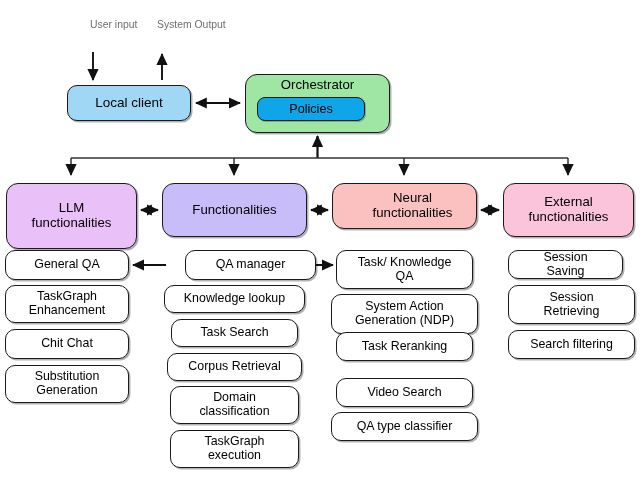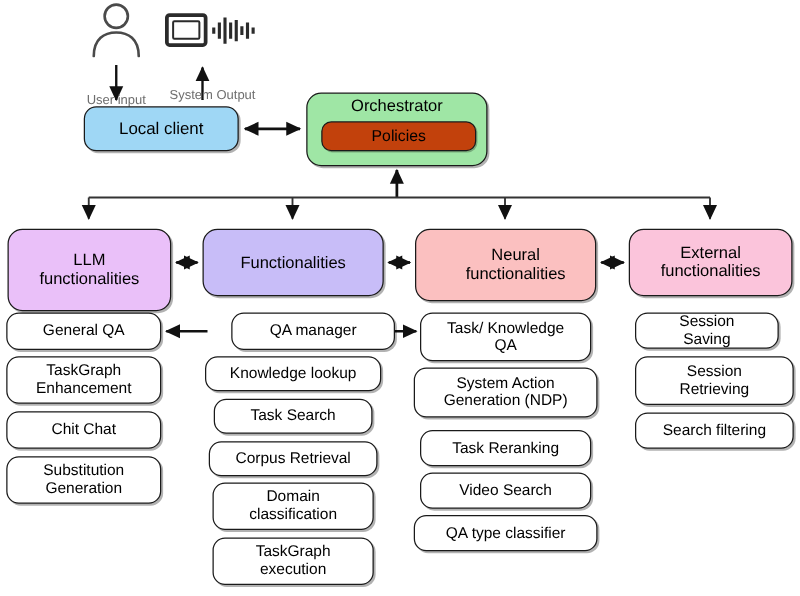--- a/index.html
+++ b/index.html
@@ -72,74 +72,74 @@
   }
   #orchestrator .orch-title {
     text-align: center;
     font-size: 13.2px;
     padding-top: 2px;
     line-height: 1.15;
   }
   #policies {
     position: absolute;
     left: 11px; top: 22px;
-    width: 124px; height: 24px;
+    width: 108px; height: 24px;
     box-sizing: border-box;
-    background: #c2410c;
+    background: #0ea5e9;
     border: 1.5px solid #1a1a1a;
     border-radius: 8px;
     display: flex;
     align-items: center;
     justify-content: center;
     font-size: 12.6px;
     box-shadow: 1px 1px 0 rgba(0,0,0,0.25);
   }
 
   
   .icon-wrap {
     position: absolute;
     display: flex;
-    flex-direction: column;
+    flex-direction: row;
     align-items: center;
     gap: 28px;
   }
   #user-icon-wrap { left: 62px; top: 2px; width: 62px; }
   #sys-icon-wrap  { left: 129px; top: 6px; width: 82px; }
   .icon-caption {
     font-size: 10.4px;
     color: #6e6e6e;
     margin-top: 1px;
     white-space: nowrap;
   }
 
   
   #cat-llm      { left: 6px;   top: 183px; width: 131px; height: 66px; background: #eac0f9; }
   #cat-func     { left: 162px; top: 183px; width: 145px; height: 54px; background: #c8bdf8; }
-  #cat-neural   { left: 332px; top: 183px; width: 145px; height: 58px; background: #fbc0c0; padding-left: 16px; }
+  #cat-neural   { left: 332px; top: 183px; width: 145px; height: 46px; background: #fbc0c0; padding-left: 16px; }
   #cat-external { left: 503px; top: 183px; width: 131px; height: 54px; background: #fbc4db; }
 
   
   
   #l-general-qa    { left: 5px;  top: 250px; width: 124px; height: 30px; }
   #l-taskgraph-enh { left: 5px;  top: 285px; width: 124px; height: 38px; }
   #l-chit-chat     { left: 5px;  top: 329px; width: 124px; height: 30px; }
   #l-substitution  { left: 5px;  top: 365px; width: 124px; height: 38px; }
 
   
   #f-qa-manager    { left: 185px; top: 250px; width: 131px; height: 30px; }
   #f-knowledge     { left: 164px; top: 285px; width: 141px; height: 28px; }
   #f-task-search   { left: 171px; top: 319px; width: 127px; height: 28px; }
   #f-corpus        { left: 167px; top: 353px; width: 135px; height: 28px; }
   #f-domain        { left: 170px; top: 386px; width: 129px; height: 38px; }
   #f-taskgraph-exe { left: 170px; top: 430px; width: 129px; height: 38px; }
 
   
   #n-task-knowledge { left: 336px; top: 250px; width: 137px; height: 39px; }
   #n-sysaction      { left: 331px; top: 294px; width: 147px; height: 40px; }
-  #n-task-rerank    { left: 336px; top: 344px; width: 137px; height: 29px; }
+  #n-task-rerank    { left: 336px; top: 332px; width: 137px; height: 29px; }
   #n-video-search   { left: 336px; top: 378px; width: 137px; height: 29px; }
   #n-qa-type        { left: 331px; top: 412px; width: 147px; height: 29px; }
 
   
   #e-session-save   { left: 508px; top: 250px; width: 115px; height: 29px; }
   #e-session-retr   { left: 508px; top: 285px; width: 127px; height: 39px; }
   #e-safety         { left: 508px; top: 330px; width: 127px; height: 29px; }
 </style>
 </head>
 <body>

